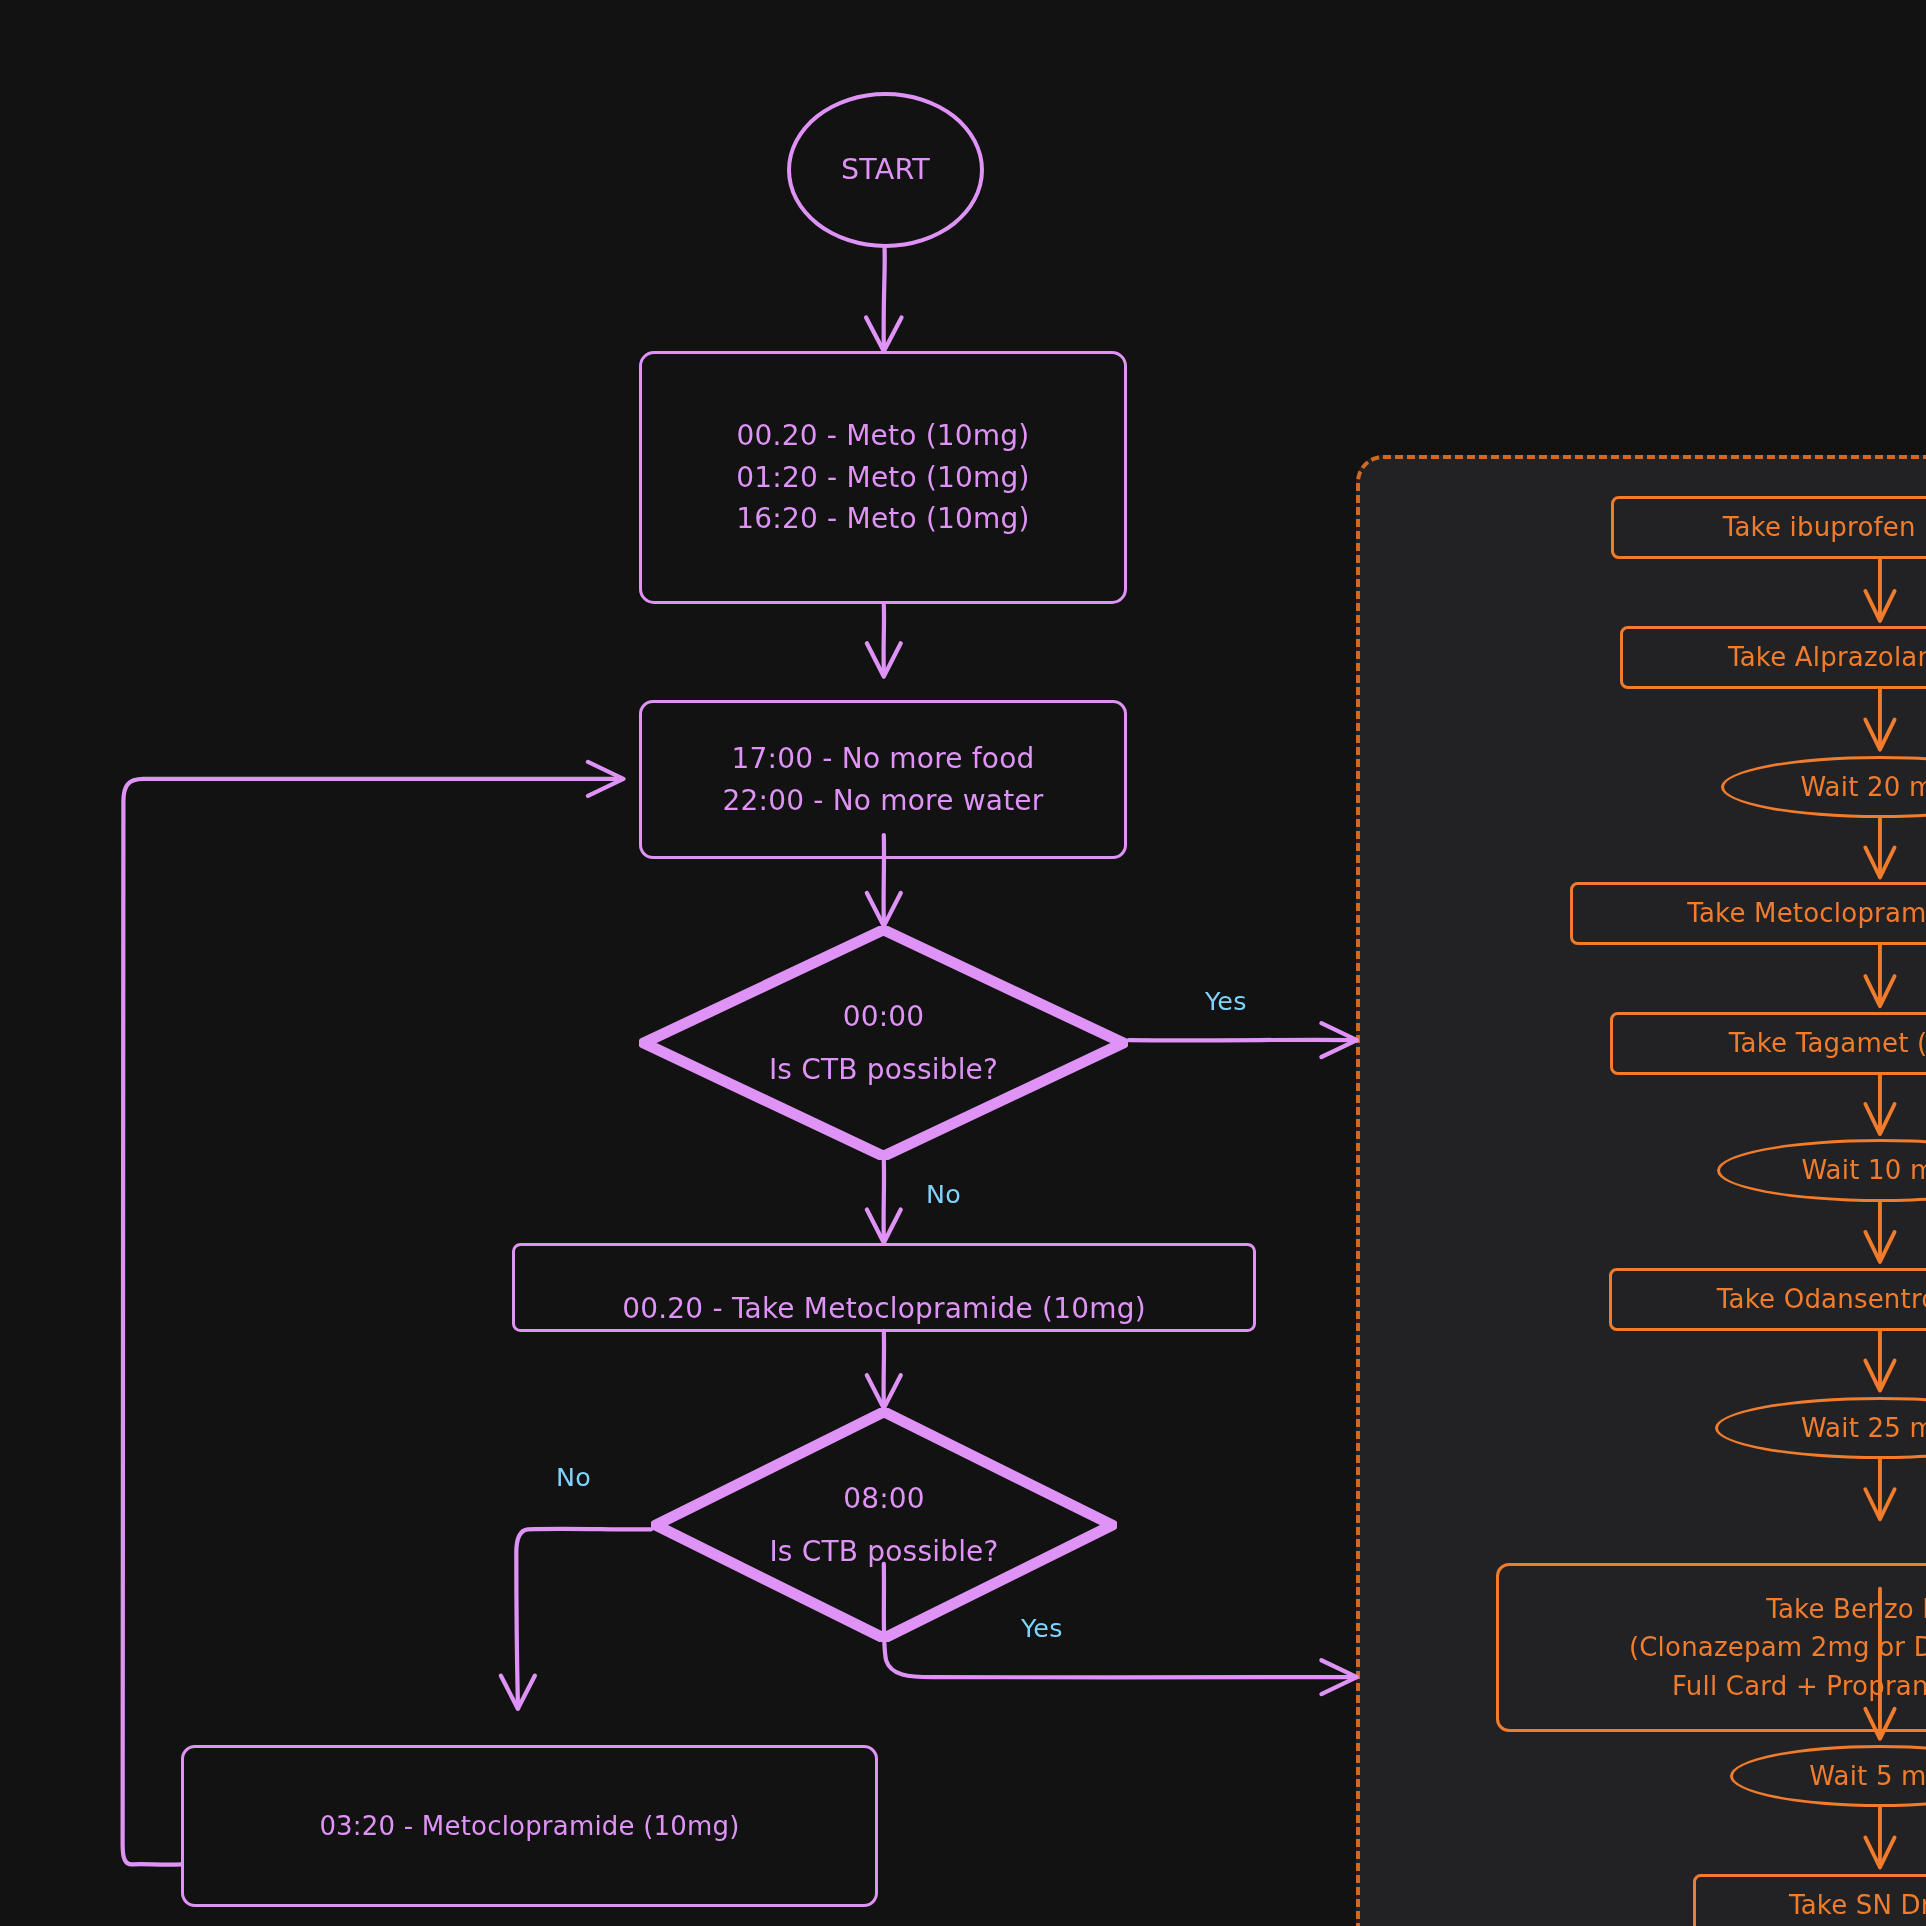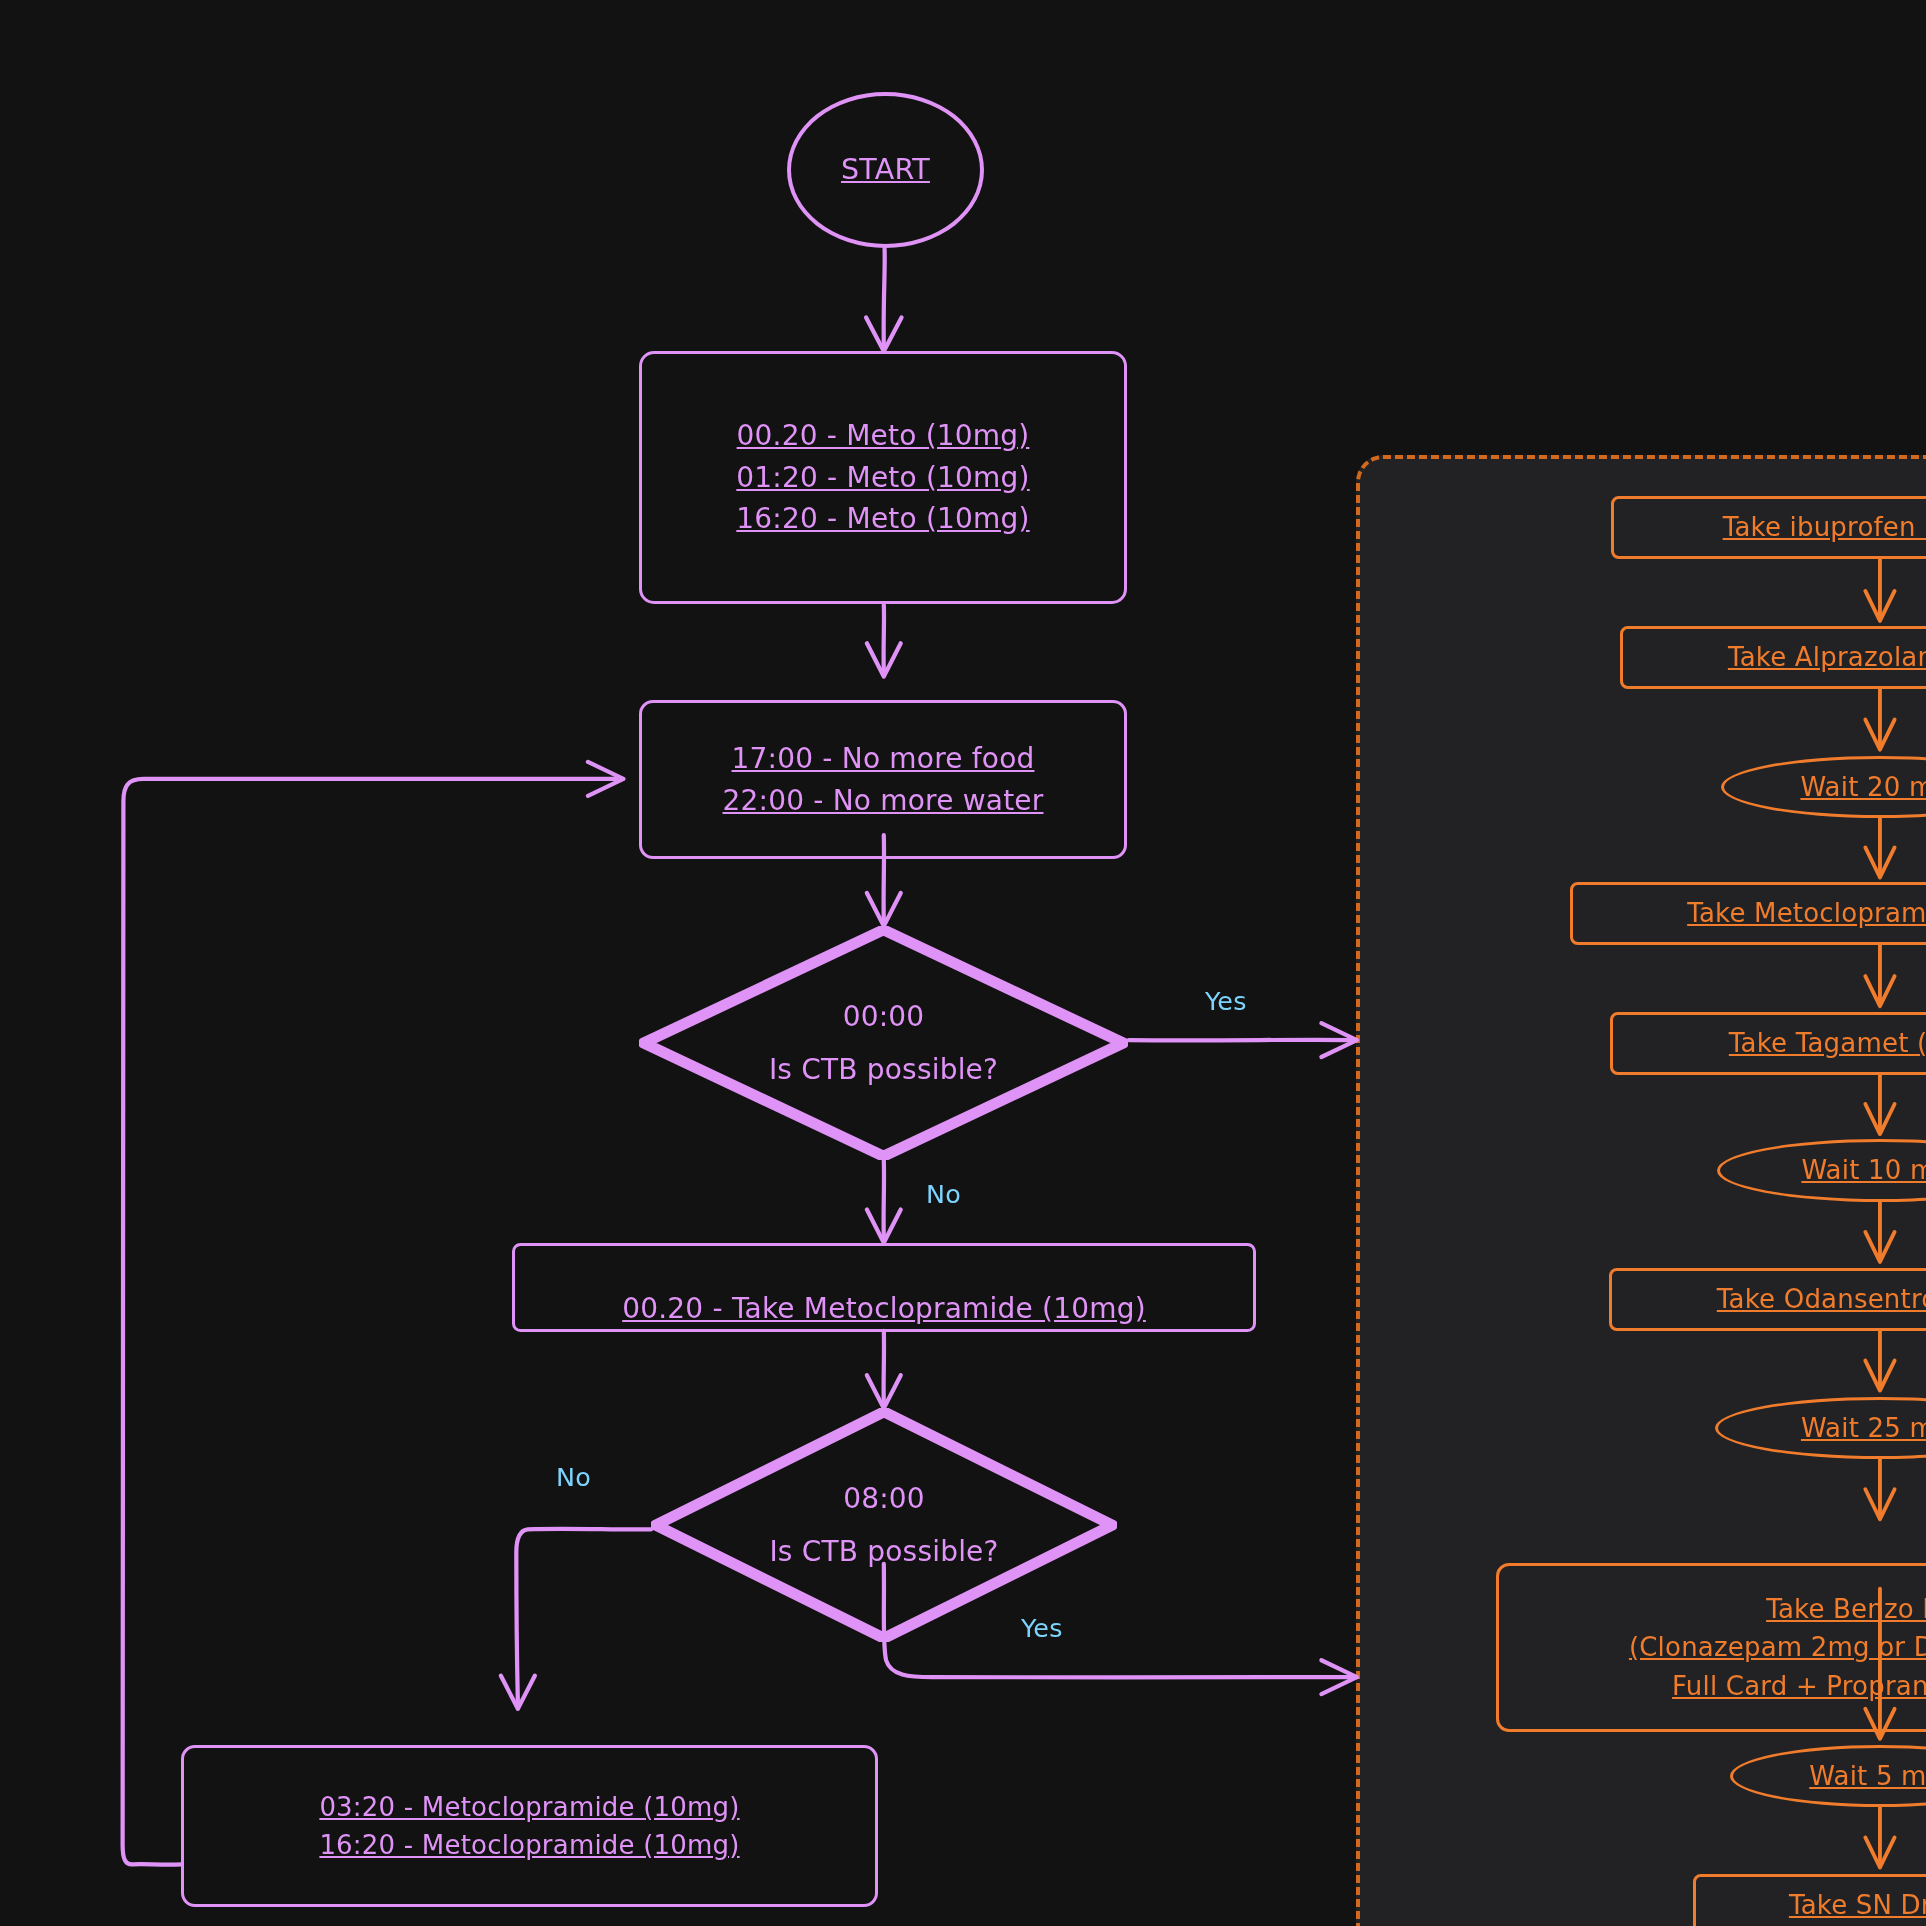--- a/index.html
+++ b/index.html
@@ -22,21 +22,20 @@
     position: absolute;
     box-sizing: border-box;
     display: flex;
     flex-direction: column;
     align-items: center;
     justify-content: center;
     text-align: center;
     line-height: 1.48;
     letter-spacing: 0.2px;
     white-space: nowrap;
-    text-decoration: underline;
   }
   .node .ln { display: block; }
 
   
   .purple {
     color: #e093f7;
     border: 3.9px solid #e093f7;
     background: transparent;
   }
   .purple.rect   { border-radius: 14px; }
@@ -228,21 +227,20 @@
       <path class="pstroke" vector-effect="non-scaling-stroke" d="M605 10 L1198 304 L605 598 L12 304 Z"></path>
     </svg>
     <div class="dlabel" style="font-size:28px;">
       <span class="ln">08:00</span>
       <span class="ln">Is CTB possible?</span>
     </div>
   </div>
 
   <div class="node purple rect" style="left:181px; top:1745px; width:697px; height:162px; font-size:26px; padding:10.8px 0;">
     <span class="ln">03:20 - Metoclopramide (10mg)</span>
-    <span class="ln">16:20 - Metoclopramide (10mg)</span>
   </div>
 
   <div class="edge-label" style="left:1205px; top:986px; font-size:25.4px;">Yes</div>
 
   <div class="edge-label" style="left:926px; top:1179px; font-size:25.4px;">No</div>
 
   <div class="edge-label" style="left:556px; top:1462px; font-size:25.4px;">No</div>
 
   <div class="edge-label" style="left:1021px; top:1613px; font-size:25.4px;">Yes</div>
 

